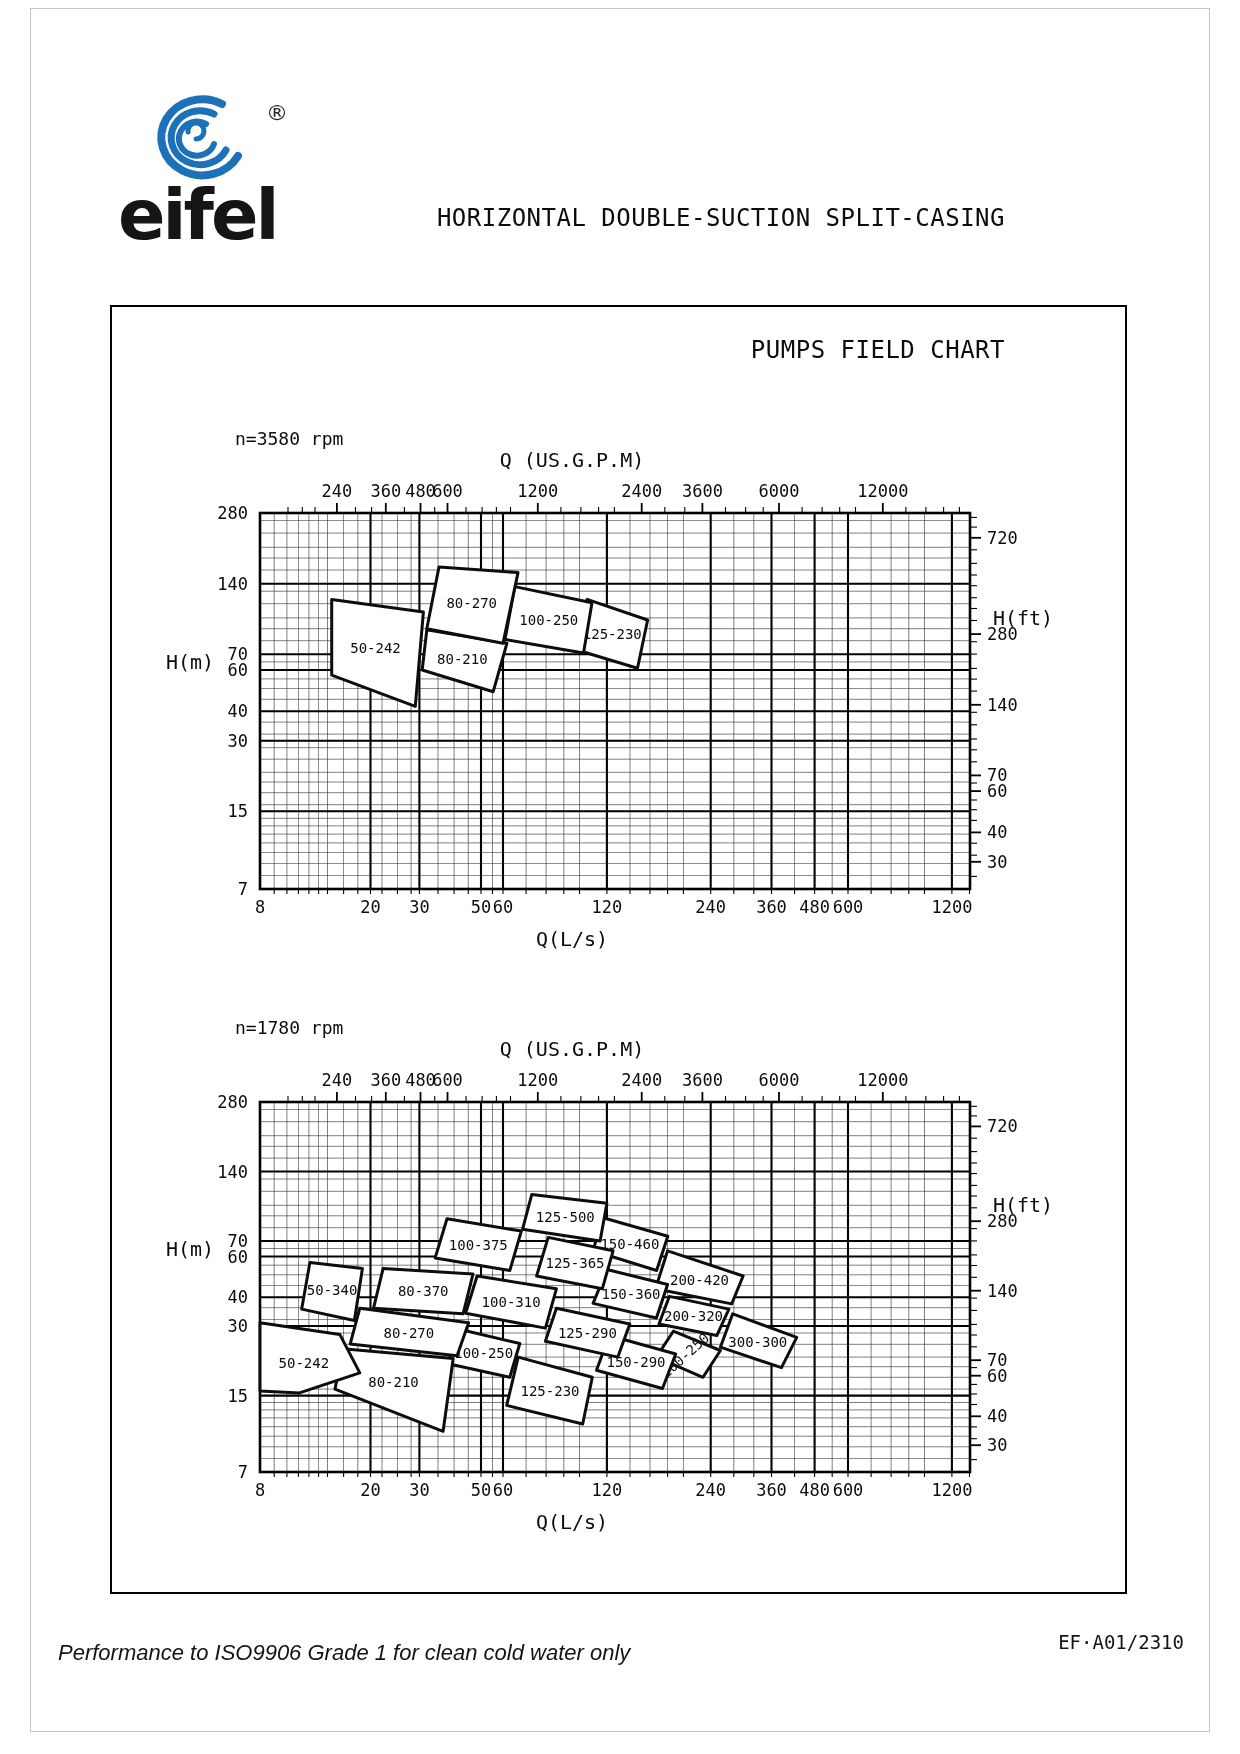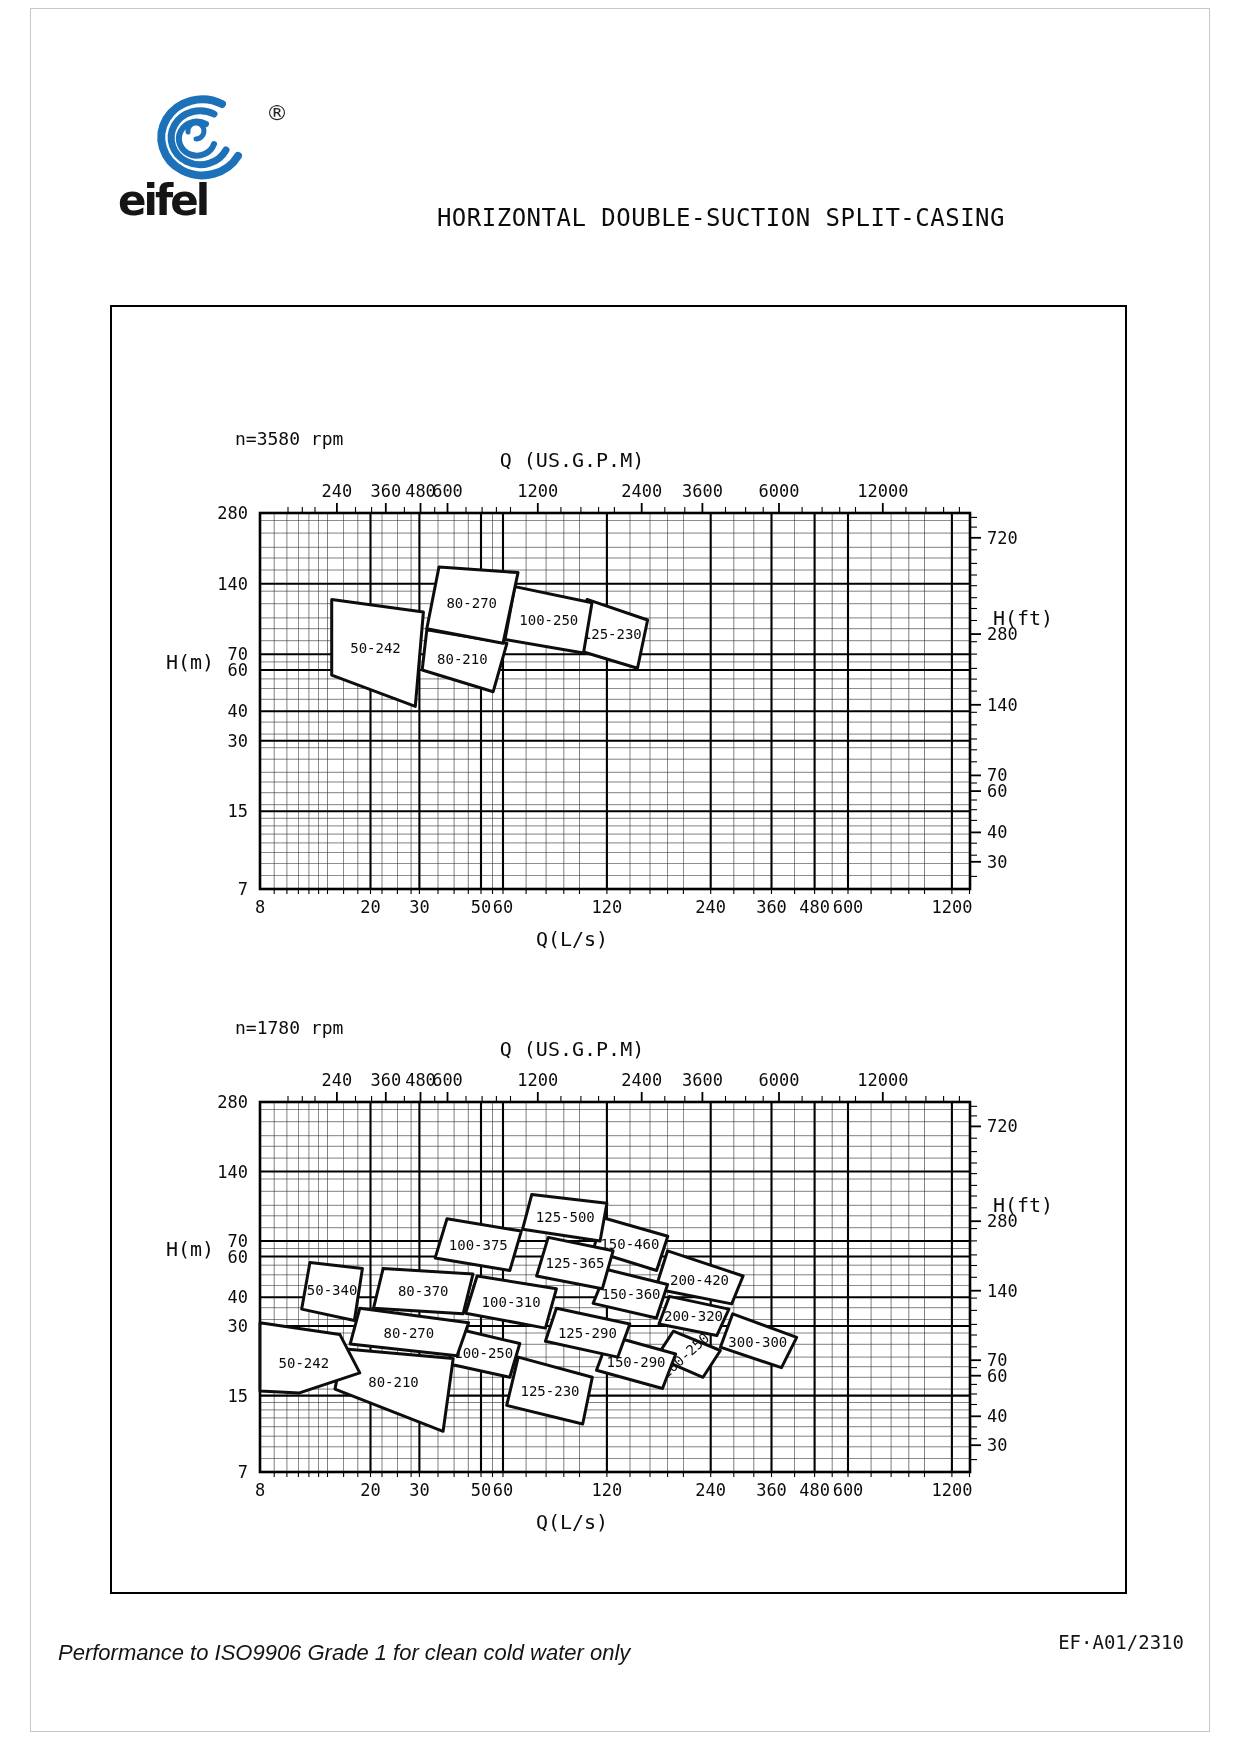--- a/index.html
+++ b/index.html
@@ -5,21 +5,21 @@
   html,body{margin:0;padding:0;}
   body{width:1240px;height:1754px;position:relative;background:#fff;overflow:hidden;
        font-family:"DejaVu Sans Mono",monospace;color:#111;}
   .page-frame{position:absolute;left:30px;top:8px;right:30px;bottom:22px;
               border:1px solid #c6c6c6;pointer-events:none;}
   
   .logo-wrap{position:absolute;left:118px;top:92px;width:200px;height:170px;}
   .logo-swirl{position:absolute;left:8px;top:0;}
   .reg-mark{position:absolute;left:148px;top:8px;font-size:22px;font-family:"DejaVu Sans",sans-serif;color:#222;}
   .wordmark{position:absolute;left:0px;top:88px;font-family:"DejaVu Sans",sans-serif;
-            font-weight:800;font-size:42px;letter-spacing:-3px;color:#151515;line-height:1;}
+            font-weight:800;font-size:70px;letter-spacing:-3px;color:#151515;line-height:1;}
   .title-block{position:absolute;right:235px;top:108px;text-align:right;
                font-size:24px;letter-spacing:.5px;line-height:44px;white-space:pre;color:#0c0c0c;}
   
   .big-box{position:absolute;left:110px;top:305px;width:1013px;height:1285px;border:2px solid #000;}
   
   #charts-svg{position:absolute;left:0;top:0;}
   .gmin{stroke:#2b2b2b;stroke-width:0.65;opacity:.92;}
   .gmaj{stroke:#000;stroke-width:2.1;}
   .frame{fill:none;stroke:#000;stroke-width:2.6;}
   .tkm{stroke:#000;stroke-width:1.1;}
@@ -48,20 +48,21 @@
         <path d="M88 22 A29 27 0 1 0 100 58" stroke-width="7"></path>
         <path d="M80 32 A18 17 0 1 0 88 52" stroke-width="6"></path>
         <path d="M62 40 A8 8 0 1 1 70 47" stroke-width="5"></path>
       </g>
     </svg>
     <span class="reg-mark">®</span>
     <div class="wordmark">eifel</div>
   </div>
   <div class="title-block">
     <div>HORIZONTAL DOUBLE-SUCTION SPLIT-CASING</div>
+    <div>PUMPS FIELD CHART</div>
   </div>
 </header>
 
 <div class="big-box"></div>
 
 <svg id="charts-svg" width="1240" height="1754" viewBox="0 0 1240 1754">
     <g>
       <line x1="274.2" y1="513" x2="274.2" y2="889" class="gmin"></line>
       <line x1="286.9" y1="513" x2="286.9" y2="889" class="gmin"></line>
       <line x1="298.4" y1="513" x2="298.4" y2="889" class="gmin"></line>

